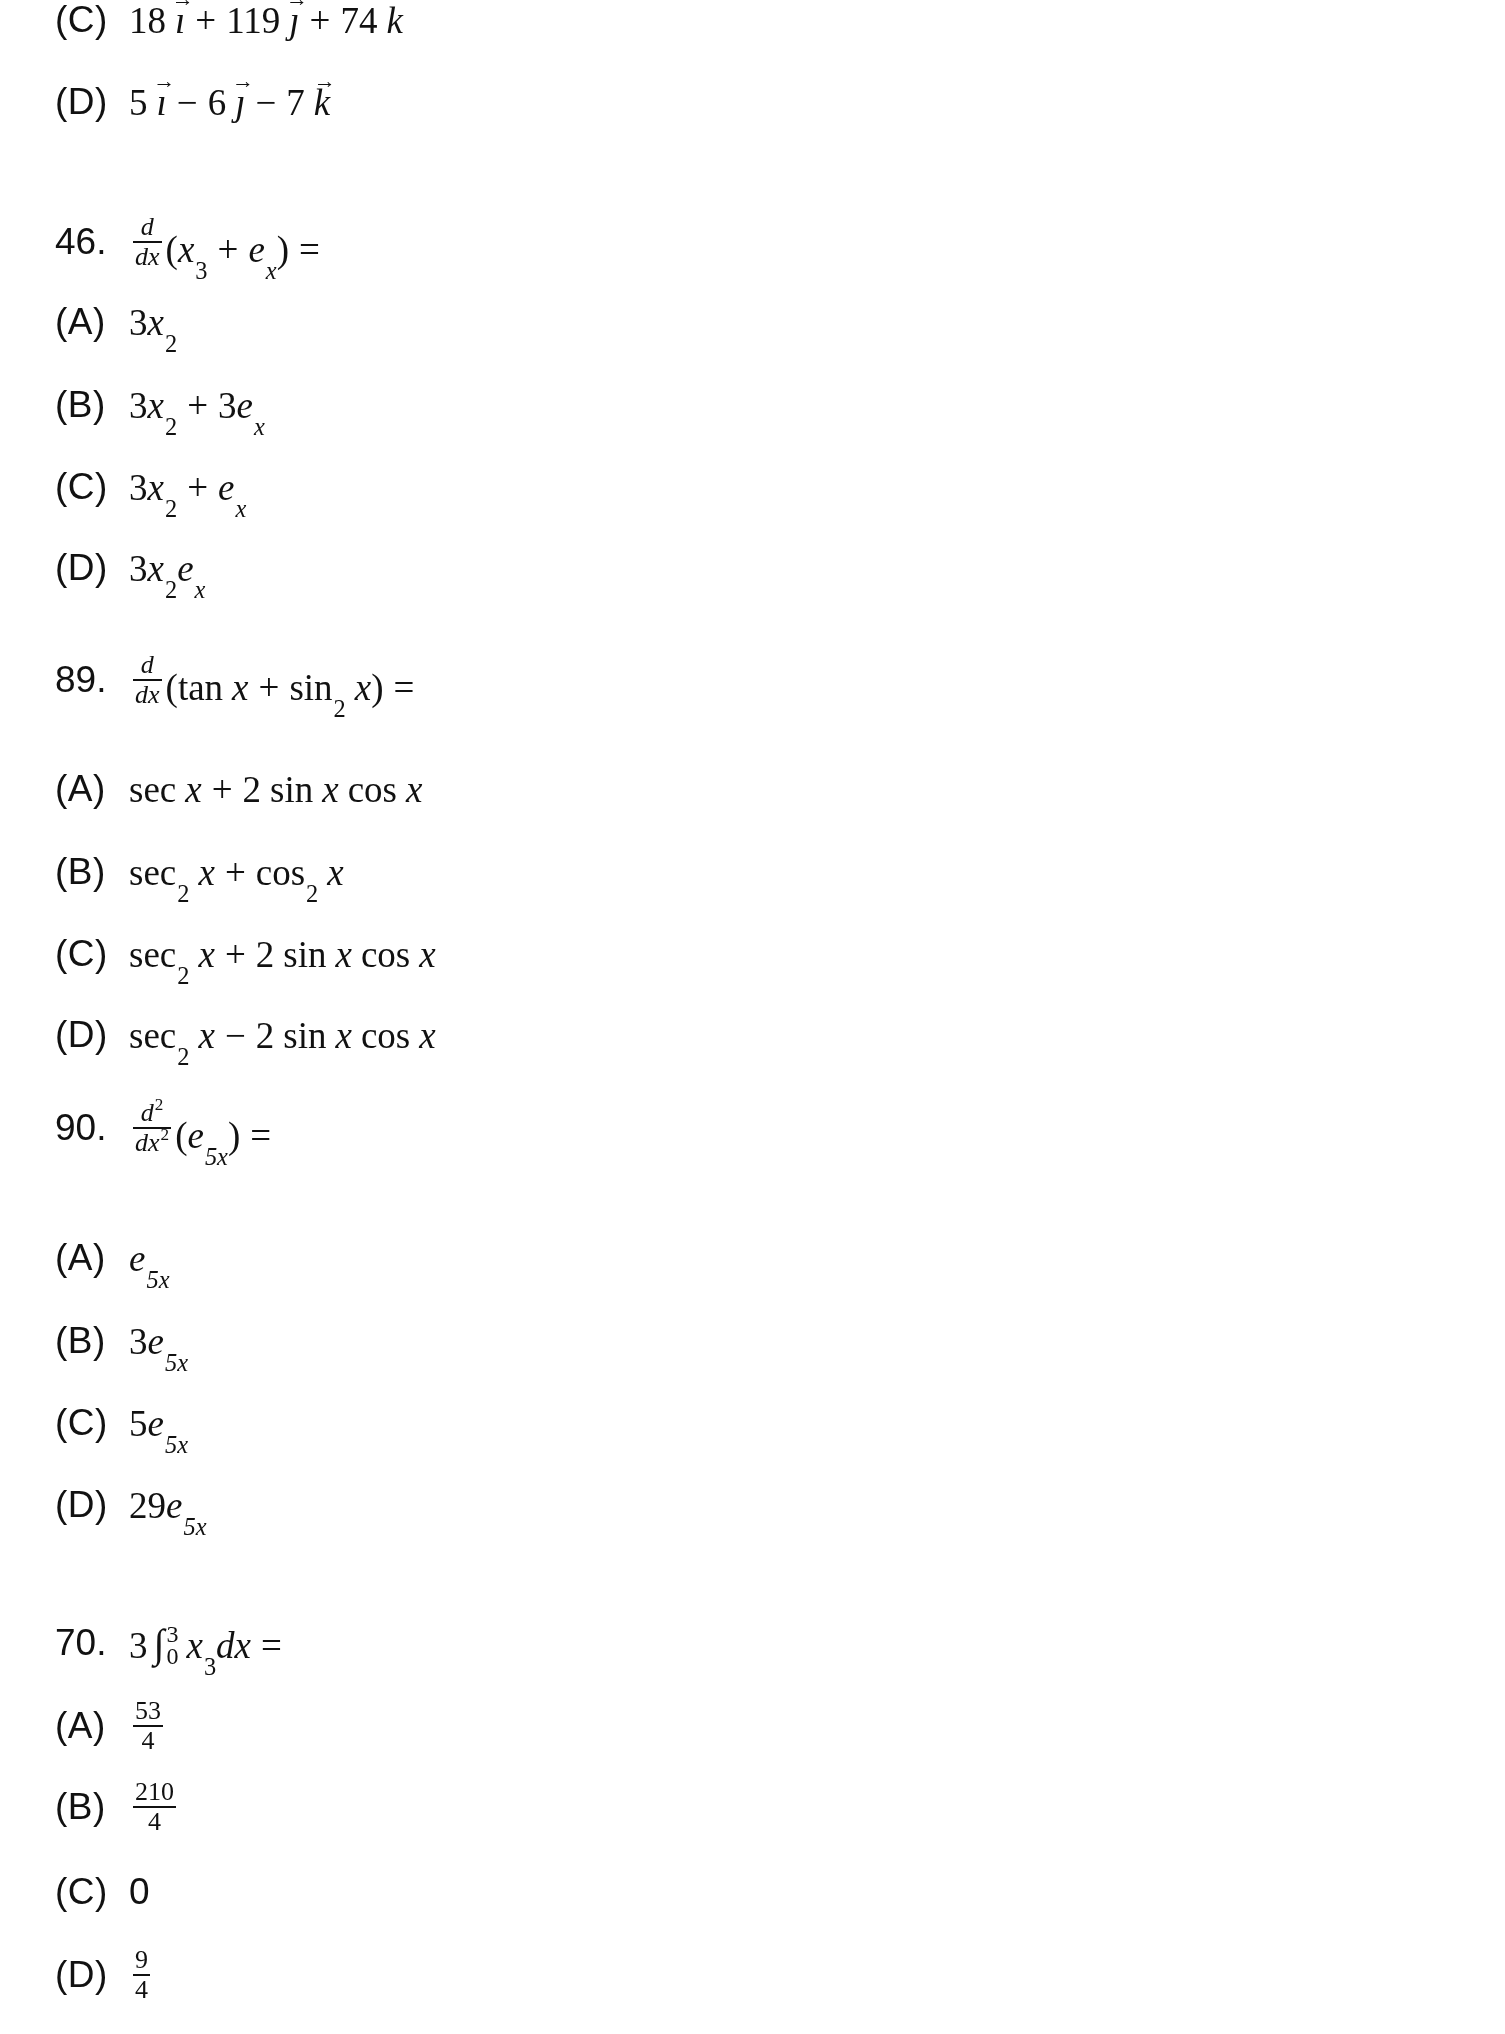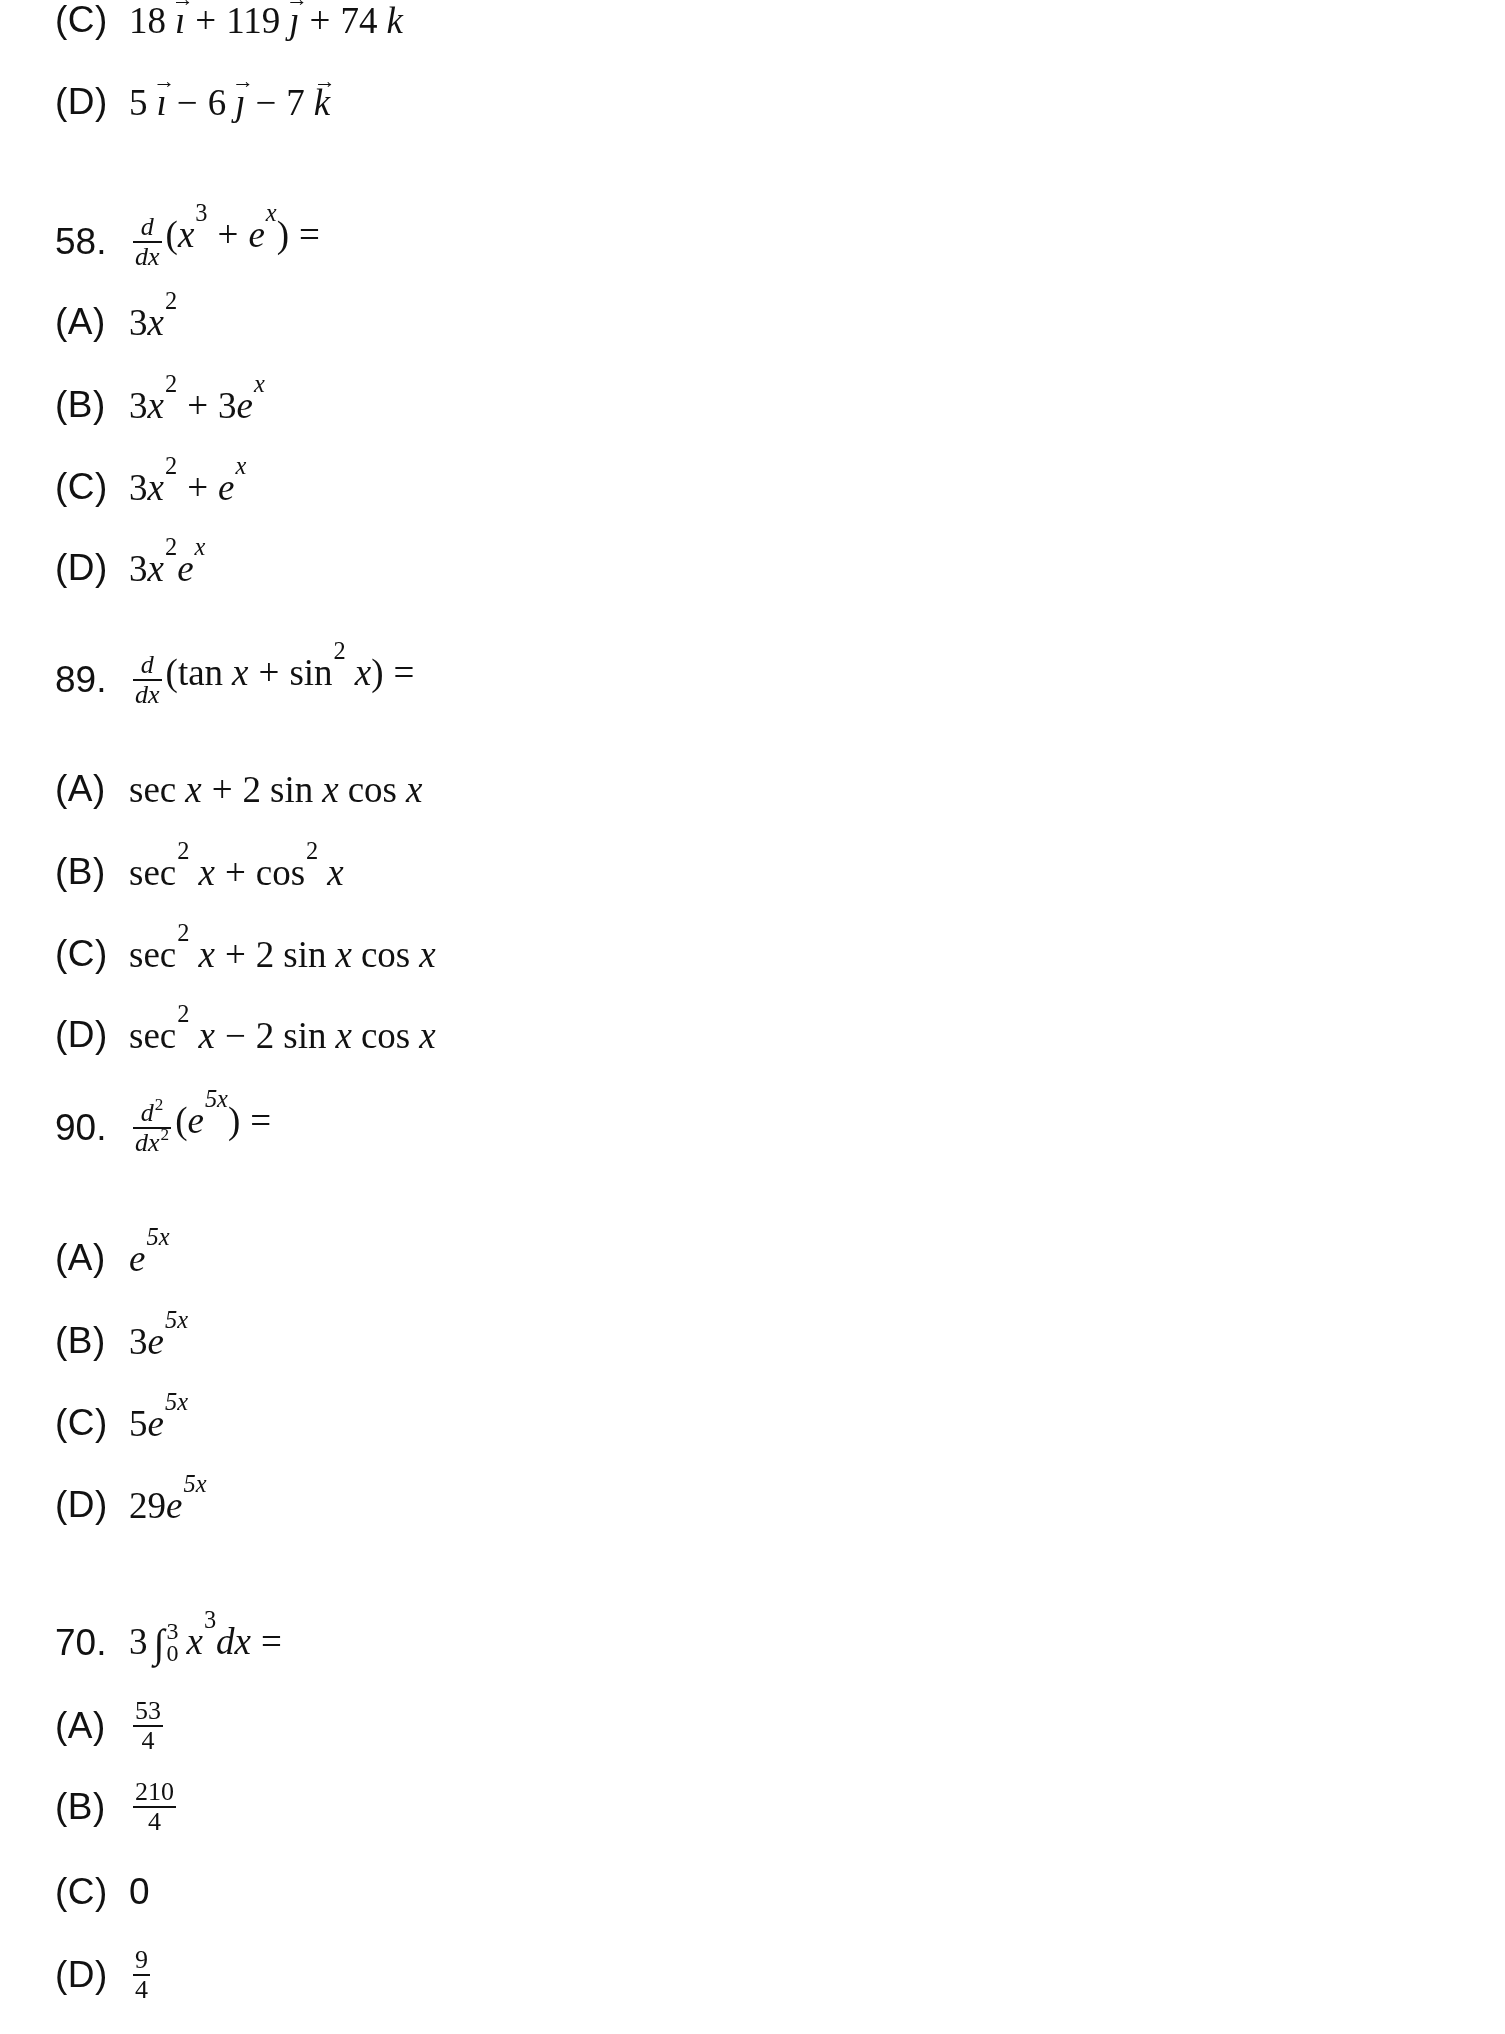--- a/index.html
+++ b/index.html
@@ -1,20 +1,20 @@
 <!DOCTYPE html>
 <html><head>
 <meta charset="utf-8">
 <style>
   html, body { margin:0; padding:0; background:#ffffff; }
   body { width:1505px; height:2034px; position:relative; overflow:hidden; color:#111; }
   .row { position:absolute; left:55px; height:60px; display:flex; align-items:center; white-space:nowrap; }
   .lbl { font-family:"Liberation Sans", sans-serif; font-size:37px; width:74px; display:inline-block; letter-spacing:0.5px; }
   .qnum { font-family:"Liberation Sans", sans-serif; font-size:37px; width:74px; display:inline-block; }
-  .m { font-family:"Liberation Serif", "DejaVu Serif", serif; font-size:37px; display:inline-flex; align-items:flex-start; }
+  .m { font-family:"Liberation Serif", "DejaVu Serif", serif; font-size:37px; display:inline-flex; align-items:flex-end; }
   .m i { font-style:italic; }
   sup { font-size:0.66em; vertical-align:0.62em; line-height:0; margin-left:1px; }
   .frac { display:inline-flex; flex-direction:column; align-items:center; vertical-align:middle; margin:0 4px; }
   .frac .num, .frac .den { font-size:26px; line-height:28px; padding:0 2px; }
   .frac .bar { border-top:2.5px solid #111; align-self:stretch; }
   .vec { position:relative; display:inline-block; font-style:italic; }
   .vec::before { content:"\2192"; position:absolute; left:50%; top:-0.55em; transform:translateX(-40%); font-size:0.6em; font-style:normal; }
   .sp { display:inline-block; width:9px; }
   .op { margin:0 10px; }
   .int { font-style:italic; font-size:40px; margin:0 2px 0 6px; position:relative; }
@@ -50,21 +50,21 @@
       <span class="sp"></span>
       <span class="vec">ȷ</span>
     <span class="op">−</span>
     <span>7</span>
       <span class="sp"></span>
       <span class="vec">k</span>
   </span>
 </div>
 
 <div class="row" style="top:212px">
-  <span class="qnum">58.</span>
+  <span class="qnum">46.</span>
   <span class="m">
     <span class="frac">
         <i class="num">d</i>
         <span class="bar"></span>
         <i class="den">dx</i>
       </span>
     <span>(</span>
       <i>x</i>
       <sup>3</sup>
     <span class="op">+</span>

